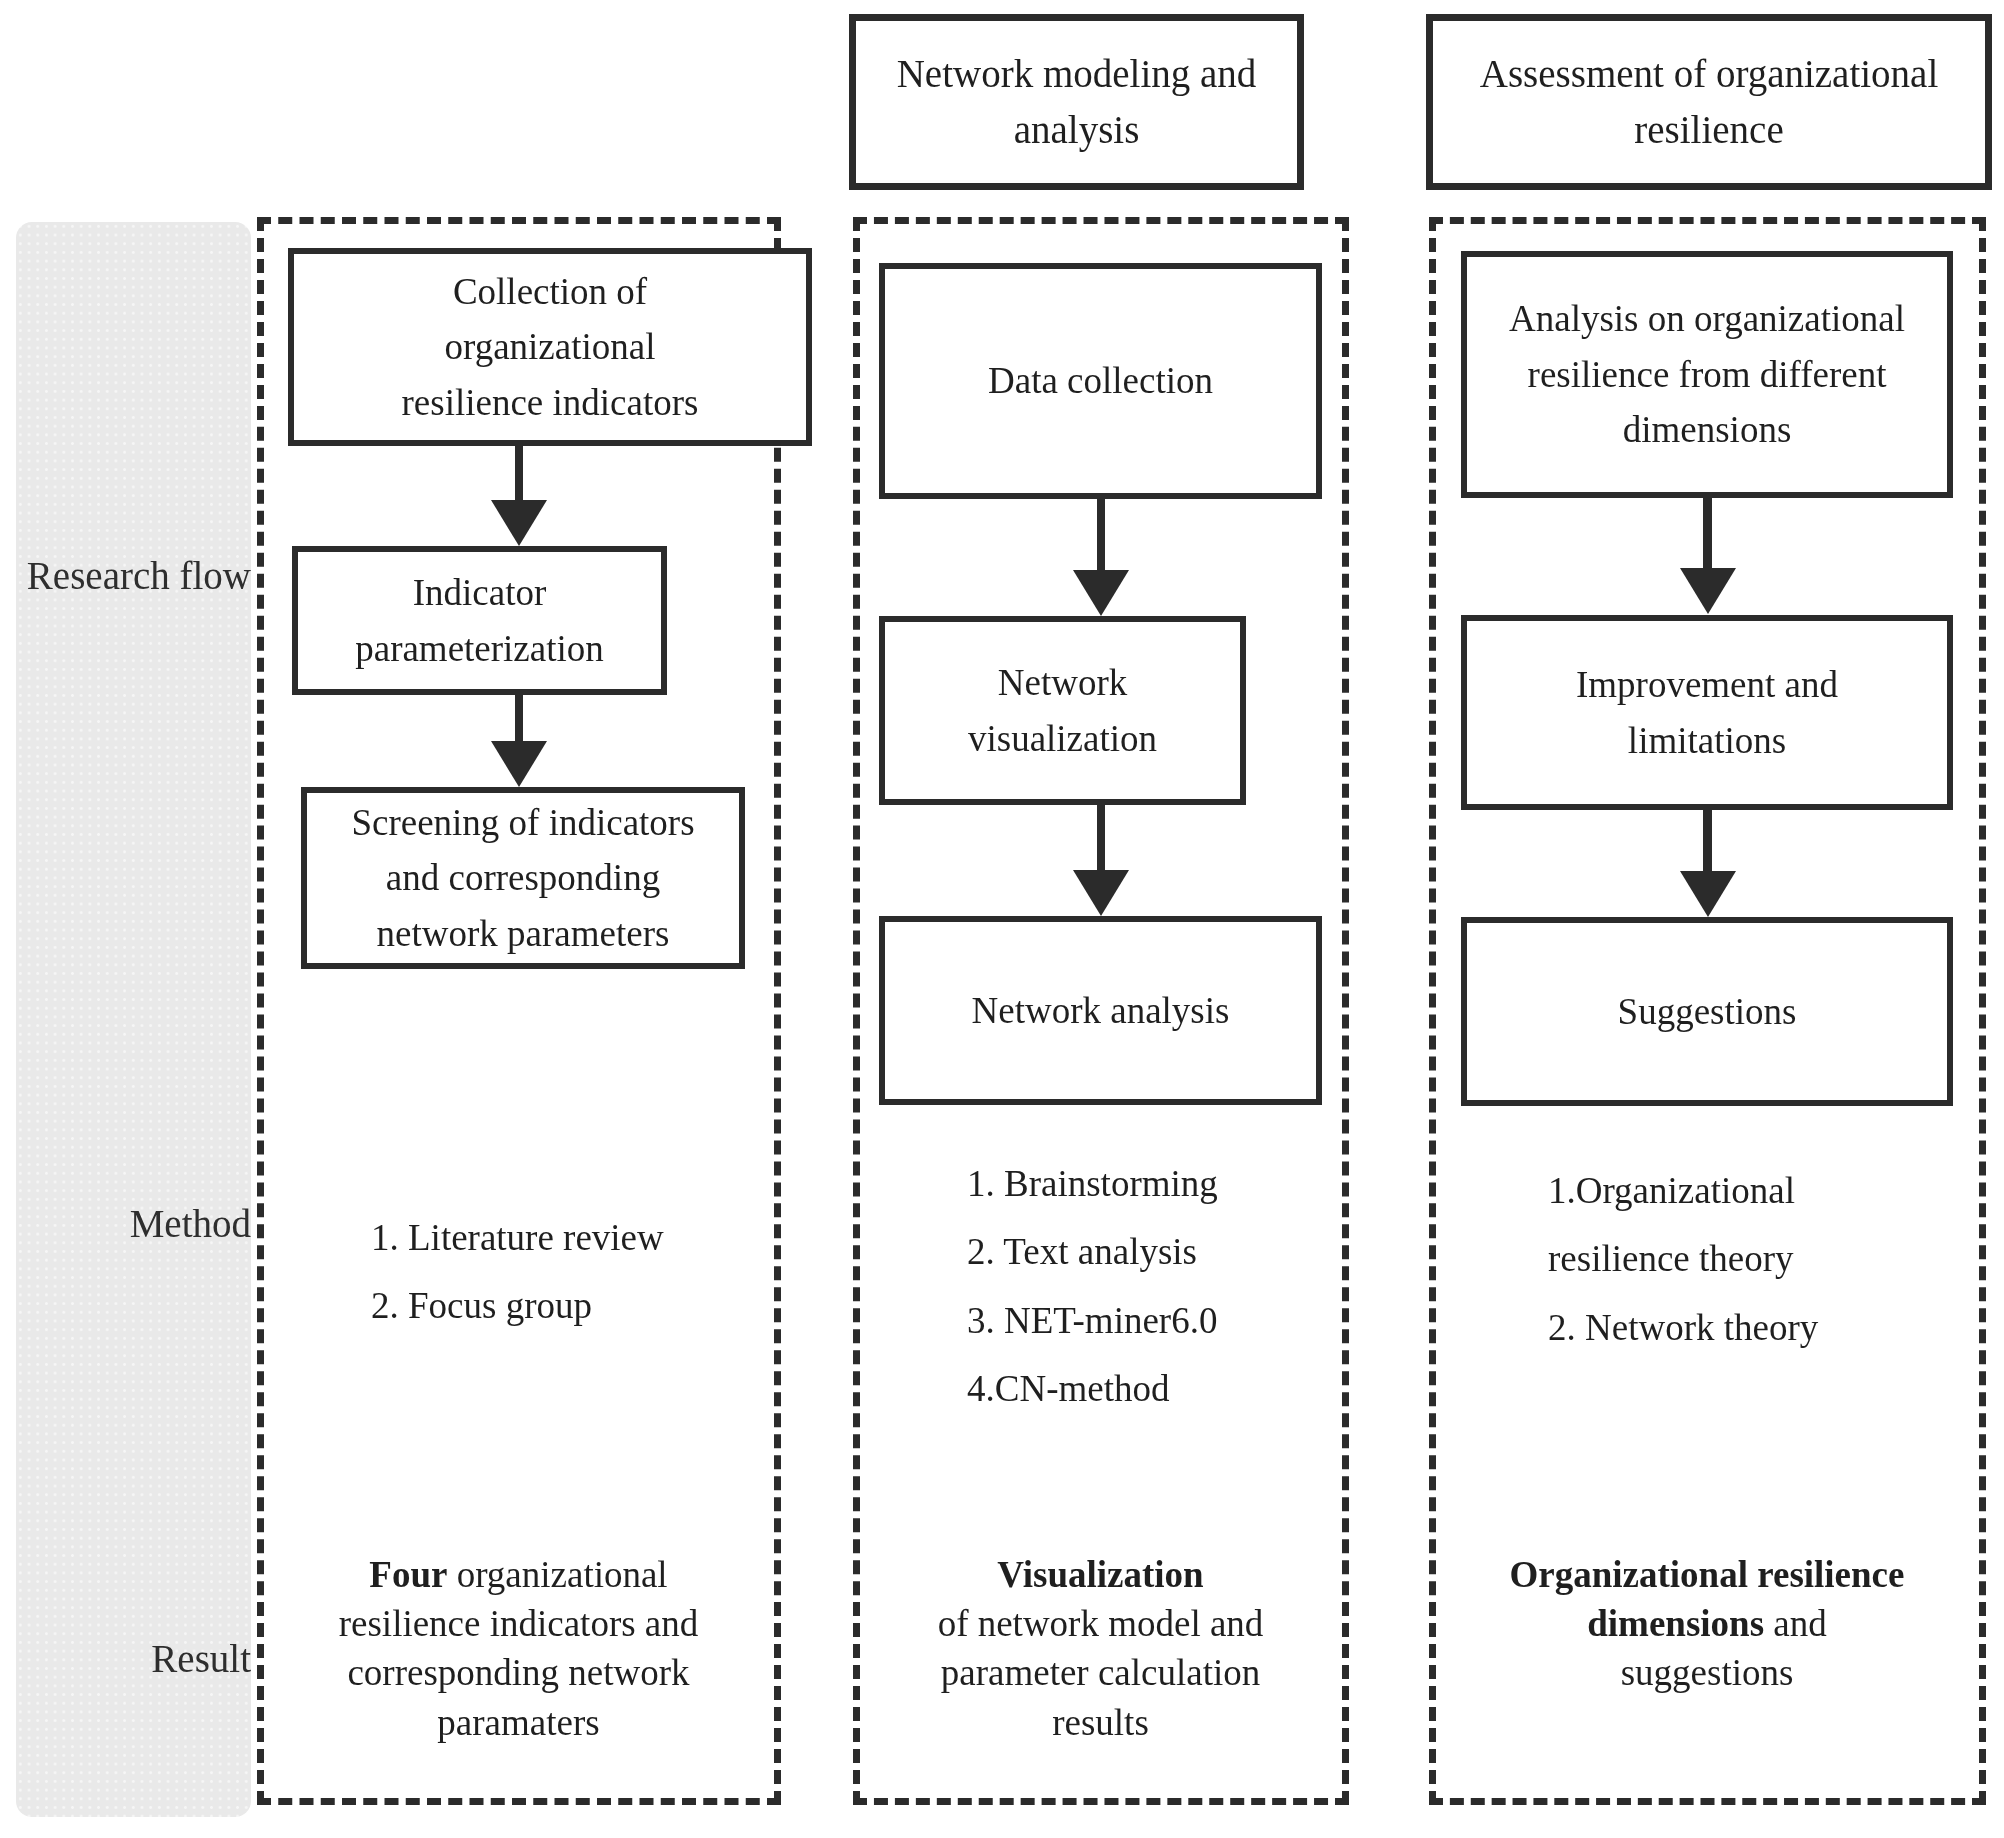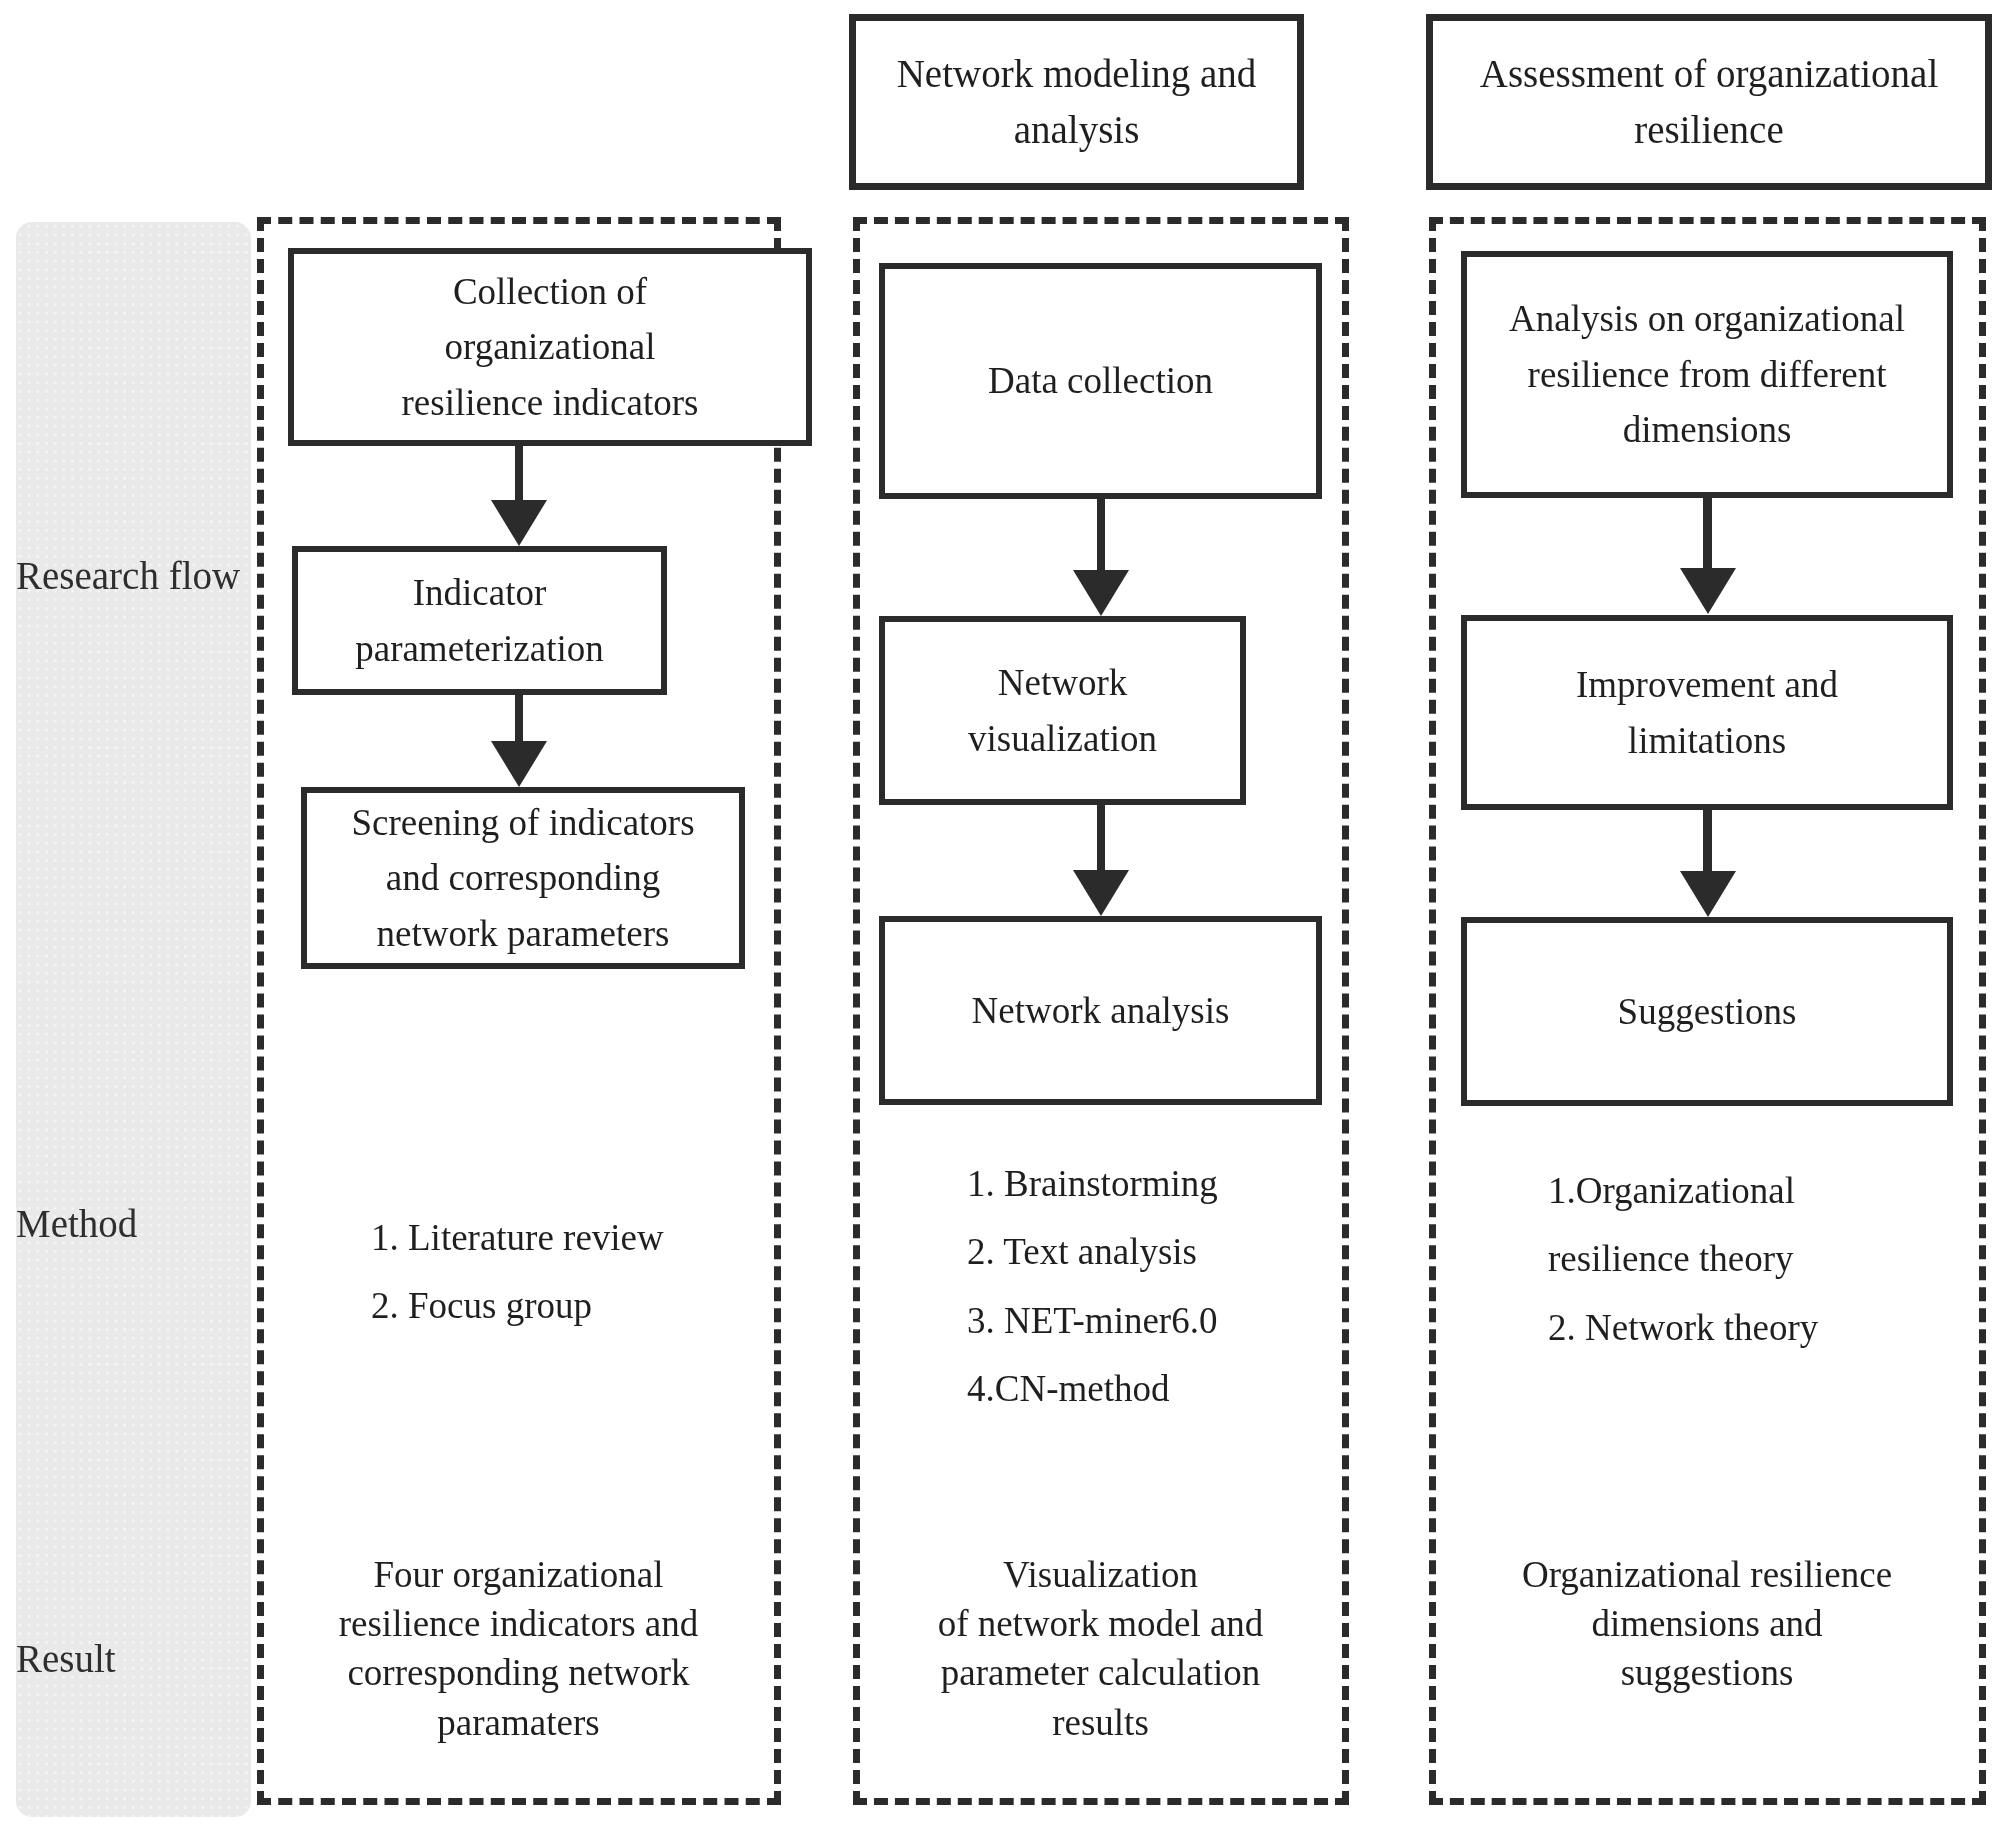--- a/index.html
+++ b/index.html
@@ -19,21 +19,21 @@
   
   .sidebar {
     position: absolute; left: 16px; top: 222px; width: 235px; height: 1595px;
     background-color: var(--sidebar-bg);
     background-image: radial-gradient(#f6f6f6 1.2px, transparent 1.6px);
     background-size: 8.7px 8.7px;
     border-radius: 16px;
   }
   .side-label {
     position: absolute; left: 0; width: 100%;
-    text-align: left; font-size: 39px; line-height: 1.2; color: #2e2e2e;
+    text-align: right; font-size: 39px; line-height: 1.2; color: #2e2e2e;
   }
 
   
   .col-header {
     position: absolute; top: 13.7px; height: 176px;
     border: 7.5px solid var(--line); background: #fff;
     display: flex; align-items: center; justify-content: center;
     text-align: center; font-size: 39px; line-height: 1.42; padding: 0 7.5px;
   }
 
@@ -58,21 +58,21 @@
   .arrow-stem { width: 8.7px; flex: 1 1 auto; background: var(--line); }
   .arrow-head {
     width: 0; height: 0; flex: 0 0 auto;
     border-left: 28px solid transparent;
     border-right: 28px solid transparent;
     border-top: 46px solid var(--line);
   }
 
   .method-list { position: absolute; font-size: 37px; line-height: 1.85; text-align: left; }
   .result-text { position: absolute; font-size: 37px; line-height: 1.33; text-align: center; }
-  .result-text strong, .col-header strong { font-weight: normal; text-align: center; }
+  .result-text strong, .col-header strong { font-weight: bold; text-align: center; }
 </style>
 </head>
 <body>
 
 <div class="page">
 
   <div class="sidebar">
     <div class="side-label" style="top:331px">Research flow</div>
     <div class="side-label" style="top:979px">Method</div>
     <div class="side-label" style="top:1414px">Result</div>

